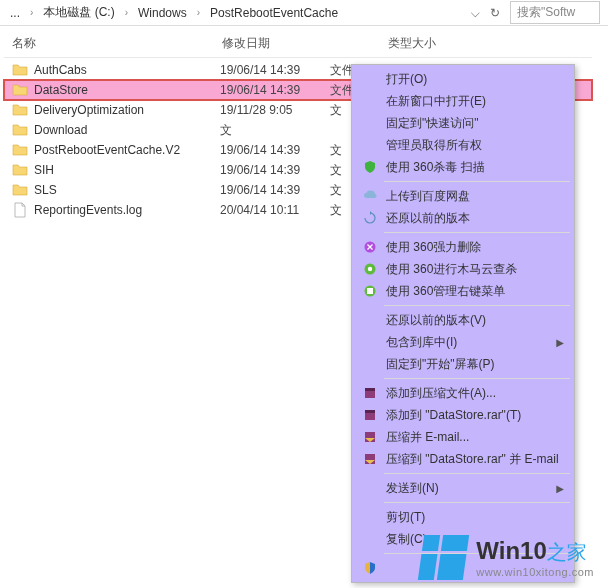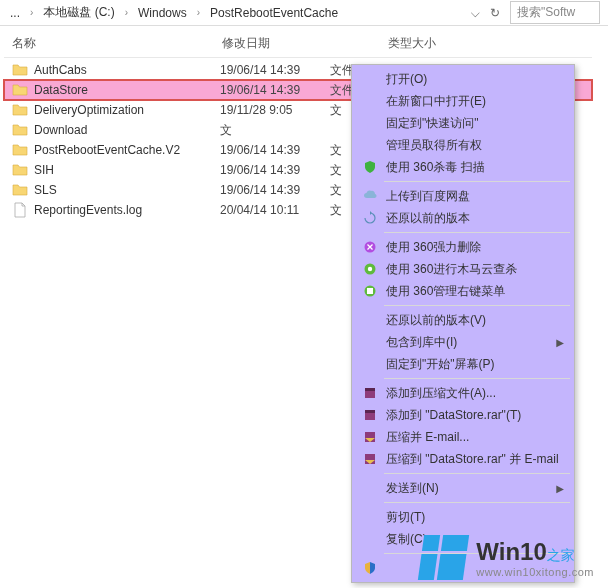--- a/index.html
+++ b/index.html
@@ -28,21 +28,21 @@
   .mi { display: flex; align-items: center; padding: 3px 4px 3px 6px; height: 22px; font-size: 12px; }
   .mi-icon { width: 20px; height: 16px; margin-right: 6px; display: flex; align-items: center; justify-content: center; }
   .mi-text { flex: 1; }
   .mi-arrow { color: #555; font-size: 10px; padding-right: 4px; }
   .msep { height: 1px; background: #d8d8d8; margin: 3px 2px 3px 30px; }
 
   .watermark { position: absolute; right: 14px; bottom: 8px; display: flex; align-items: center; gap: 10px; }
   .winlogo { display: grid; grid-template-columns: 16px 26px; grid-template-rows: 16px 26px; gap: 3px; transform: skewX(-8deg); }
   .winlogo div { background: #29a4e8; }
   .wt1 { font-size: 24px; font-weight: 700; color: #333; }
-  .wt2 { font-size: 14px; color: #29a4e8; }
+  .wt2 { font-size: 20px; color: #29a4e8; }
 </style>
 </head>
 <body>
 
 <div class="addressbar">
   <span class="crumb">...</span>
   <span class="crumb-sep">›</span>
   <span class="crumb">本地磁盘 (C:)</span>
   <span class="crumb-sep">›</span>
   <span class="crumb">Windows</span>

